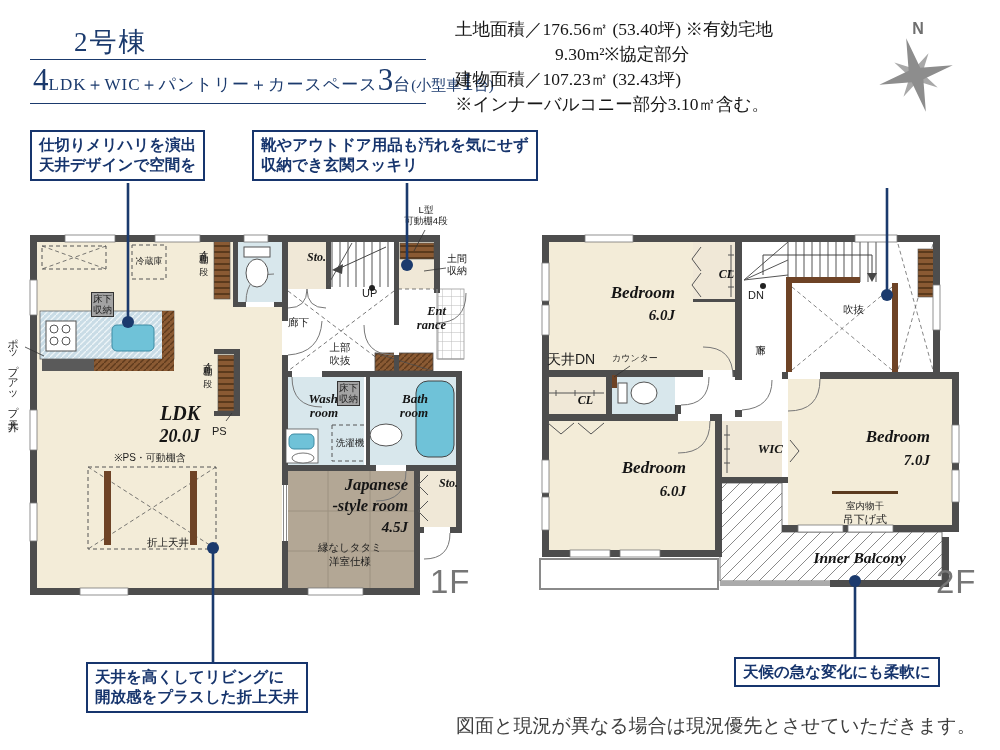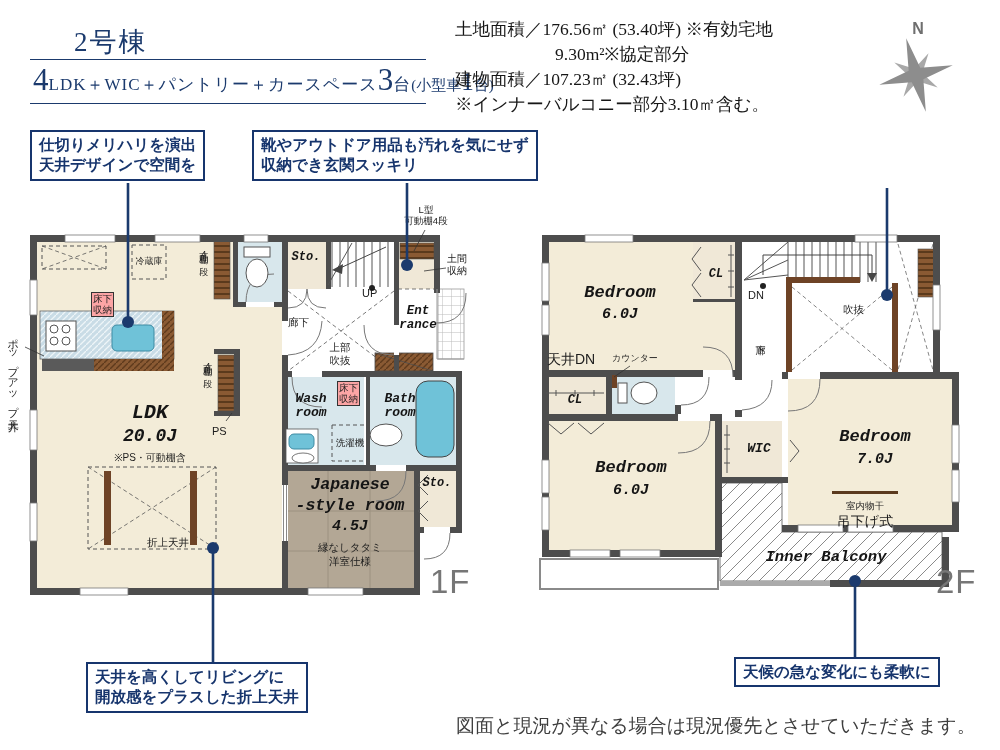--- a/index.html
+++ b/index.html
@@ -15,24 +15,24 @@
   .spec .sm{font-size:15px;}
   .spec .big2{font-size:25px;}
   .areas{font-family:"Liberation Serif",serif;font-size:17.5px;color:#161616;line-height:25px;white-space:nowrap;}
   .areas .indent{padding-left:100px;}
   
   .callout{position:absolute;border:2.5px solid #17356d;background:#fff;color:#17356d;
            font-weight:bold;font-size:15.5px;line-height:1.32;padding:3px 7px;white-space:nowrap;z-index:6;}
   
   .lbl{position:absolute;font-size:10px;color:#1c1c1c;line-height:1.2;z-index:4;}
   .ctr{text-align:center;}
-  .rn{position:absolute;font-family:Liberation Mono, monospace;font-style:italic;font-weight:bold;
-      color:#151515;text-align:center;z-index:4;line-height:1.1;}
+  .rn{position:absolute;font-family:Liberation Serif, serif;font-style:italic;font-weight:bold;
+      color:#151515;text-align:right;z-index:4;line-height:1.1;}
   .vert{writing-mode:vertical-rl;text-orientation:upright;letter-spacing:1px;}
-  .boxed{border:1px solid #333;background:#fca5a5;padding:0 1px;text-align:right;}
+  .boxed{border:1px solid #333;background:#a3a3a3;padding:0 1px;text-align:right;}
   .floorbig{position:absolute;font-size:33px;color:#767676;z-index:4;letter-spacing:1px;}
   .disclaimer{position:absolute;font-size:19px;color:#3d3d3d;z-index:4;white-space:nowrap;}
   svg{display:block;}
   .planSvg{position:absolute;z-index:2;}
   .leaders{position:absolute;left:0;top:0;z-index:5;pointer-events:none;}
 </style>
 </head>
 <body>
 
 <div class="page">
@@ -394,21 +394,21 @@
   <div class="lbl vert" style="left:754px;top:337px;height:36px;font-size:10px;">廊下</div>
   <div class="lbl" style="left:547px;top:351px;font-size:14px;">天井DN</div>
   <div class="lbl" style="left:612px;top:353px;font-size:9px;">カウンター</div>
   <div class="rn" style="left:557px;top:394px;width:36px;font-size:12px;">CL</div>
   <div class="rn" style="left:576px;top:459px;width:110px;font-size:17px;">Bedroom</div>
   <div class="rn" style="left:576px;top:483px;width:110px;font-size:15px;">6.0J</div>
   <div class="rn" style="left:735px;top:442px;width:48px;font-size:13px;">WIC</div>
   <div class="rn" style="left:820px;top:428px;width:110px;font-size:17px;">Bedroom</div>
   <div class="rn" style="left:820px;top:452px;width:110px;font-size:15px;">7.0J</div>
   <div class="lbl ctr" style="left:833px;top:500px;width:64px;font-size:9.5px;">室内物干</div>
-  <div class="lbl ctr" style="left:833px;top:513px;width:64px;font-size:14px;">吊下げ式</div>
+  <div class="lbl ctr" style="left:833px;top:513px;width:64px;font-size:11px;">吊下げ式</div>
   <div class="rn" style="left:746px;top:549px;width:160px;font-size:15.5px;">Inner Balcony</div>
   <div class="floorbig" style="left:936px;top:563px;">2F</div>
 
   <div class="callout" style="left:30px;top:130px;">
     <div>仕切りメリハリを演出</div>
     <div>天井デザインで空間を</div>
   </div>
   <div class="callout" style="left:252px;top:130px;">
     <div>靴やアウトドア用品も汚れを気にせず</div>
     <div>収納でき玄関スッキリ</div>

